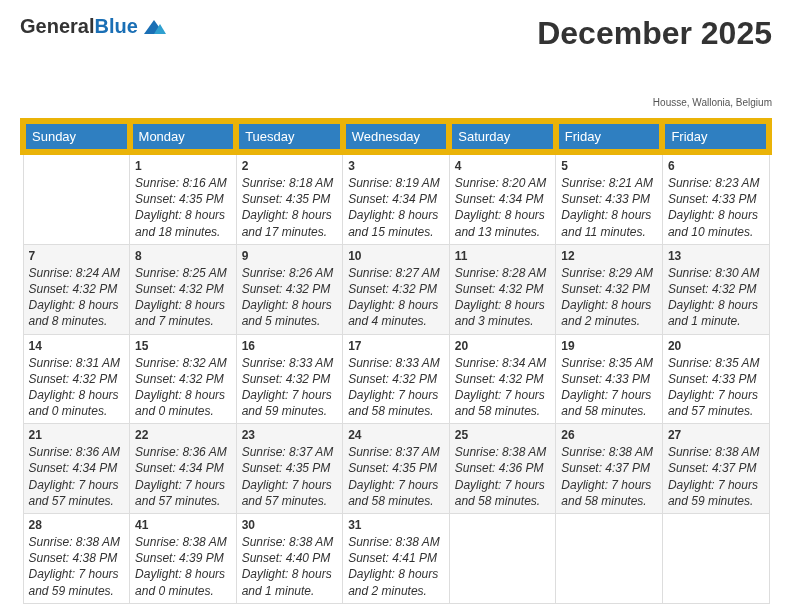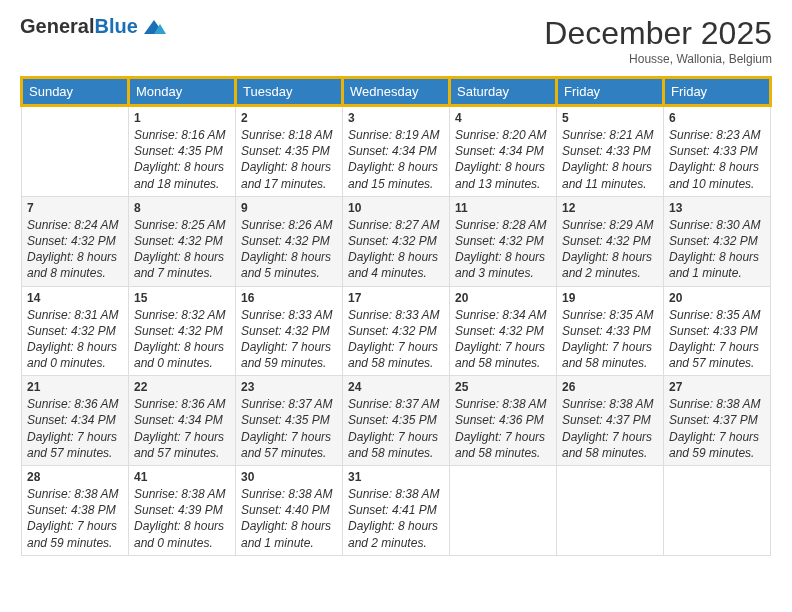--- a/index.html
+++ b/index.html
@@ -37,40 +37,41 @@
     .logo-icon {
       width: 28px;
       height: 22px;
       margin-left: 2px;
     }
     .title-section {
       text-align: right;
     }
     .month-title {
       font-size: 32px;
-      font-weight: normal;
+      font-weight: bold;
       color: #333;
       text-align: right;
     }
     .location {
-      font-size: 12px;
+      font-size: 10px;
       color: #555;
+      margin-top: 45px;
     }
     .calendar {
       width: 100%;
       border-collapse: collapse;
     }
     .calendar th {
       background-color: #2f7fc1;
       color: white;
       text-align: left;
       padding: 5px 6px;
       font-size: 13px;
       font-weight: normal;
-      border: 3px solid #eab308;
+      border: 6px solid #eab308;
     }
     .calendar td {
       border: 1px solid #ddd;
       vertical-align: top;
       padding: 4px 5px;
       font-size: 10px;
       color: #333;
       width: calc(100% / 7);
       height: 85px;
     }

